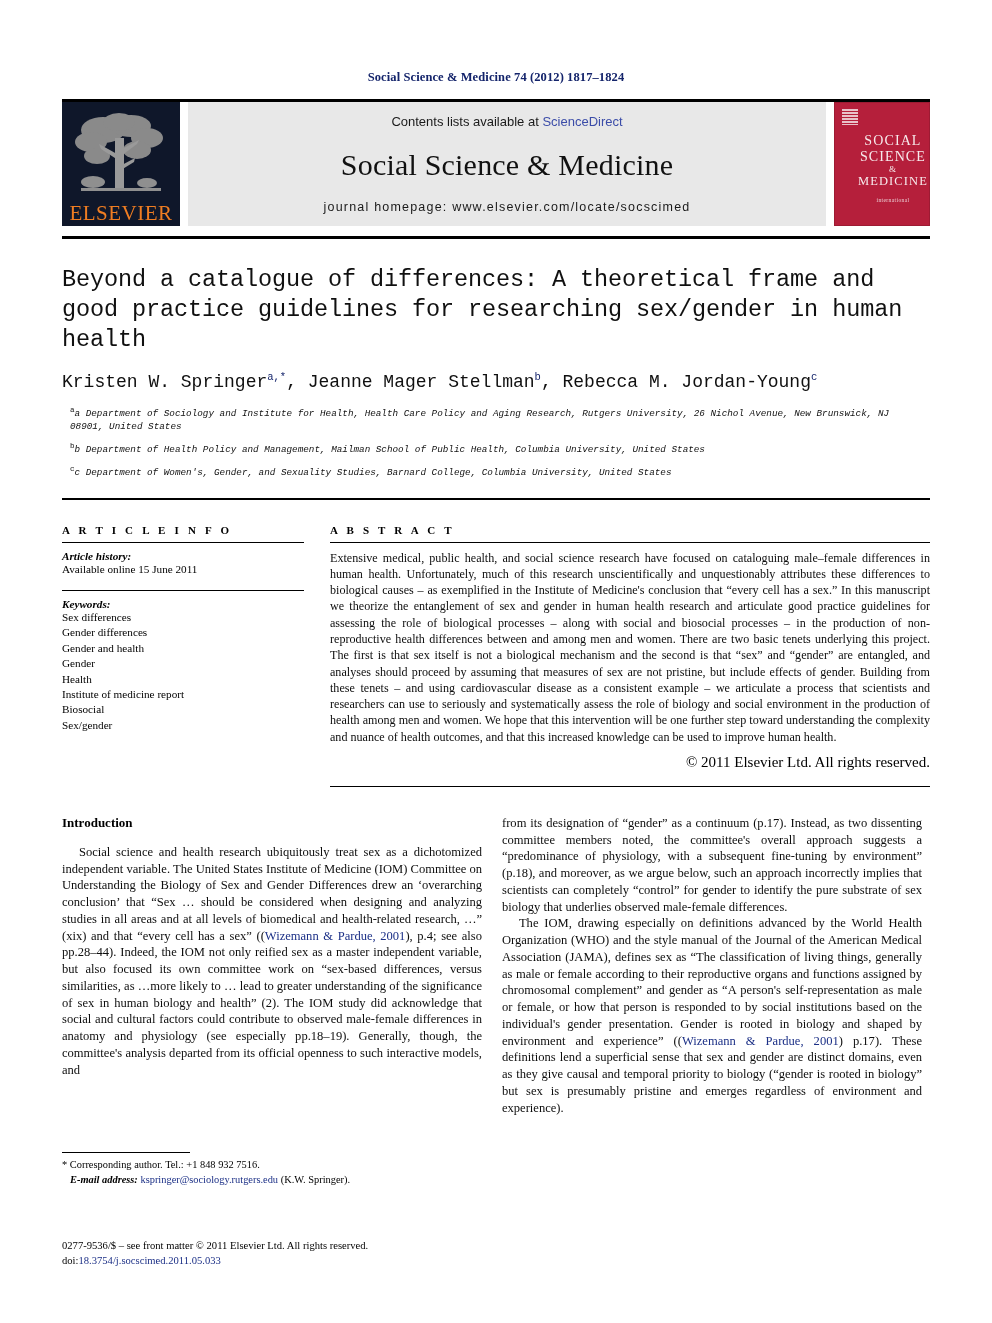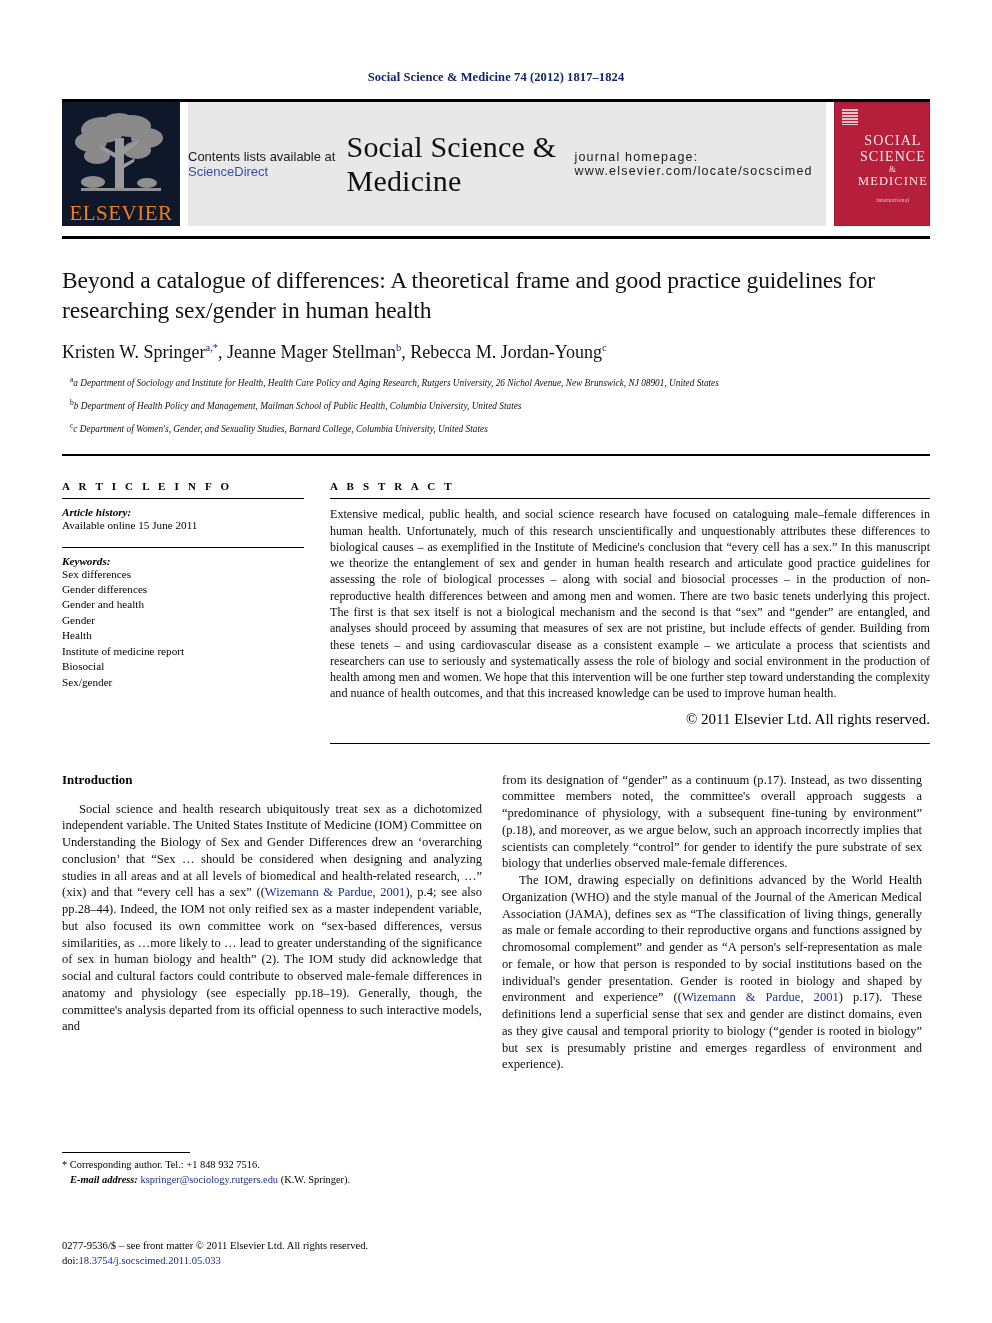--- a/index.html
+++ b/index.html
@@ -60,20 +60,21 @@
     font-size: 21px;
     letter-spacing: 0.5px;
     color: #ef7d22;
     line-height: 1;
     margin-top: 1px;
   }
   .masthead-center {
     flex: 1 1 auto;
     background: #e8e8e8;
     display: flex;
+    flex-direction: column;
     align-items: center;
     justify-content: space-between;
     padding: 12px 0 12px 0;
     margin: 0 8px;
   }
   .contents-line {
     font-family: "Liberation Sans", sans-serif;
     font-size: 13px;
     color: #1a1a1a;
   }
@@ -130,20 +131,21 @@
     color: #eccfd5;
     margin-top: 4px;
   }
 
   
   .titleblock {
     margin: 0 62px;
     border-top: 3px solid #000;
     margin-top: 10px;
     padding-top: 26px;
+    font-family: Liberation Mono, monospace;
   }
   .article-title {
     font-size: 23.5px;
     line-height: 1.28;
     color: #101010;
     font-weight: normal;
     margin: 0 0 16px 0;
     letter-spacing: -0.1px;
   }
   .authors {

